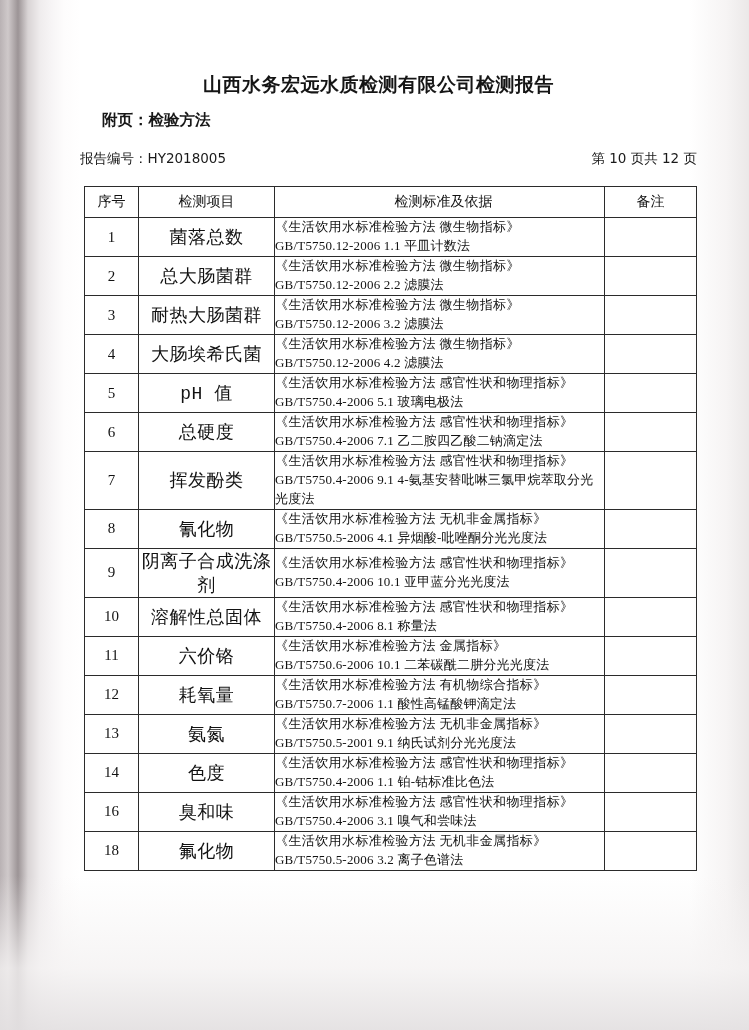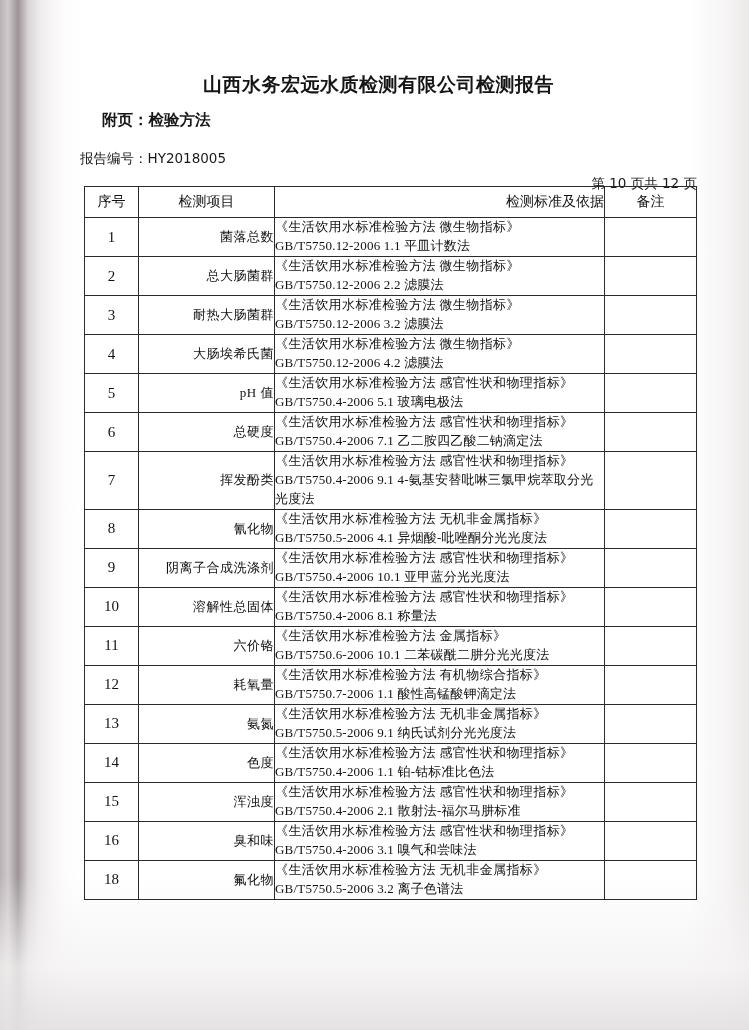--- a/index.html
+++ b/index.html
@@ -75,21 +75,20 @@
     font-size: 13.5px;
     color: #1a1a1a;
   }
   .page-no {
     position: absolute;
     top: 150px;
     right: 52px;
     font-family: "DejaVu Sans", sans-serif;
     font-size: 13.5px;
     color: #1a1a1a;
-    margin-top: 25px;
   }
   table.methods {
     position: absolute;
     top: 186px;
     left: 84px;
     width: 612px;
     border-collapse: collapse;
     table-layout: fixed;
   }
   table.methods td, table.methods th {
@@ -104,32 +103,32 @@
   col.c-rem { width: 92px; }
 
   .hdr td {
     height: 30px;
     text-align: center;
     font-family: "DejaVu Sans", sans-serif;
     font-size: 14px;
     font-weight: normal;
   }
   .hdr td.left {
-    text-align: right;
+    text-align: center;
     padding-left: 8px;
   }
   .cell-no {
     text-align: center;
     font-family: "Liberation Serif", serif;
     font-size: 15px;
   }
   .cell-item {
-    text-align: right;
-    font-family: Liberation Serif, serif;
-    font-size: 13px;
+    text-align: center;
+    font-family: Liberation Mono, monospace;
+    font-size: 18px;
     letter-spacing: 0.5px;
   }
   .cell-std {
     padding: 3px 4px 3px 7px;
     font-family: Liberation Serif, serif;
     font-size: 13px;
     line-height: 1.45;
   }
   .std-line1 {
     display: block;
@@ -288,44 +287,35 @@
           <span class="std-line2">GB/T5750.7-2006  1.1 酸性高锰酸钾滴定法</span>
         </td>
         <td class="cell-rem"></td>
       </tr>
 
       <tr class="row">
         <td class="cell-no">13</td>
         <td class="cell-item">氨氮</td>
         <td class="cell-std">
           <span class="std-line1">《生活饮用水标准检验方法  无机非金属指标》</span>
-          <span class="std-line2">GB/T5750.5-2006  9.1 纳氏试剂分光光度法</span>
+          <span class="std-line2">GB/T5750.5-2001  9.1 纳氏试剂分光光度法</span>
         </td>
         <td class="cell-rem"></td>
       </tr>
 
       <tr class="row">
         <td class="cell-no">14</td>
         <td class="cell-item">色度</td>
         <td class="cell-std">
           <span class="std-line1">《生活饮用水标准检验方法  感官性状和物理指标》</span>
           <span class="std-line2">GB/T5750.4-2006  1.1 铂-钴标准比色法</span>
         </td>
         <td class="cell-rem"></td>
       </tr>
 
-      <tr class="row">
-        <td class="cell-no">15</td>
-        <td class="cell-item">浑浊度</td>
-        <td class="cell-std">
-          <span class="std-line1">《生活饮用水标准检验方法  感官性状和物理指标》</span>
-          <span class="std-line2">GB/T5750.4-2006  2.1 散射法-福尔马肼标准</span>
-        </td>
-        <td class="cell-rem"></td>
-      </tr>
 
       <tr class="row">
         <td class="cell-no">16</td>
         <td class="cell-item">臭和味</td>
         <td class="cell-std">
           <span class="std-line1">《生活饮用水标准检验方法  感官性状和物理指标》</span>
           <span class="std-line2">GB/T5750.4-2006  3.1 嗅气和尝味法</span>
         </td>
         <td class="cell-rem"></td>
       </tr>

